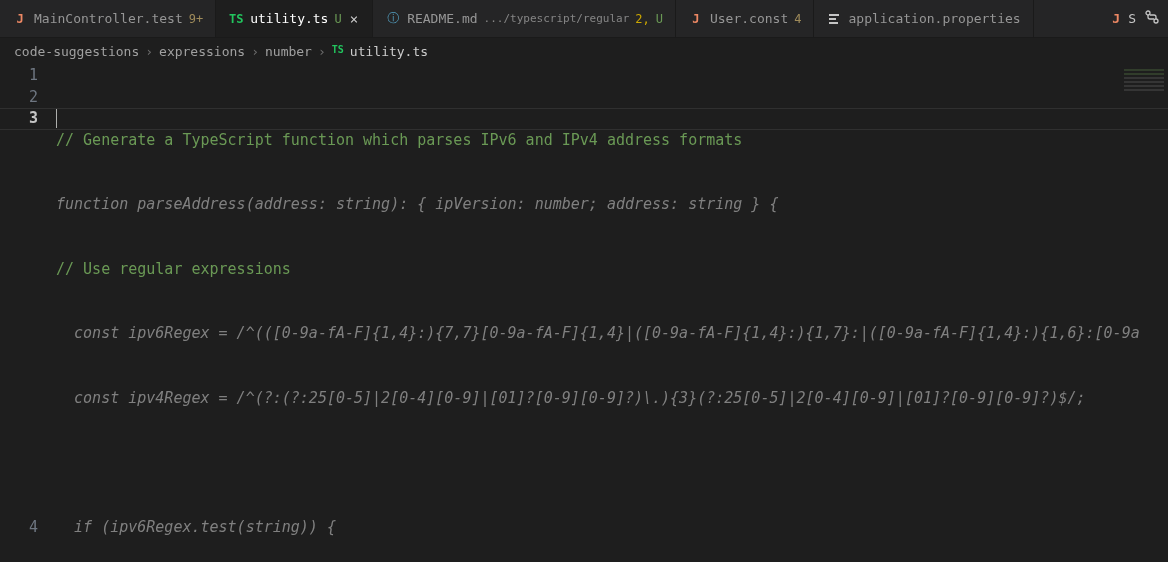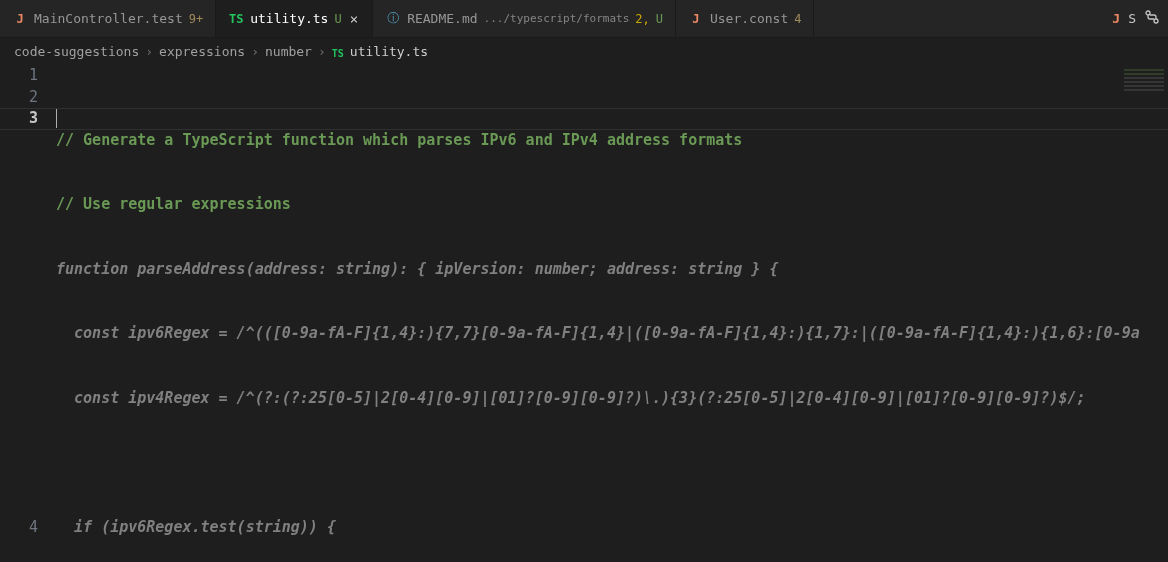--- a/index.html
+++ b/index.html
@@ -57,21 +57,21 @@
   .icon-j { color: #ed8864; font-weight: bold; font-size: 13px; font-style: normal; }
   .icon-ts { color: #22c55e; font-weight: bold; font-size: 10px; font-style: normal; }
   .icon-info { color: #519aba; }
   .icon-props { display:inline-flex; flex-direction:column; gap:2px; }
   .icon-props span { display:block; width:10px; height:2px; background:#c5c5c5; }
   .icon-props span:nth-child(2){width:7px;}
   .icon-props span:nth-child(3){width:9px;}
   .branches-icon svg { width:16px; height:16px; }
   .breadcrumbs {
     display: flex;
-    align-items: flex-end;
+    align-items: flex-start;
     gap: 6px;
     padding: 6px 14px;
     font-size: 13px;
     color: #a0a0a0;
   }
   .breadcrumbs .sep { color: #6e6e6e; }
   .breadcrumbs .crumb { color: #a0a0a0; }
   .breadcrumbs .crumb.file { color: #cccccc; }
   .editor {
     display: flex;
@@ -90,21 +90,21 @@
   }
   .gutter .ln { height: 21.5px; }
   .gutter .ln.active { color: #c6c6c6; font-weight: bold; }
   .code {
     flex: 1;
     white-space: pre;
     color: #808080;
     font-style: italic;
     position: relative;
   }
-  .code .line { height: 21.5px; font-weight: bold; }
+  .code .line { height: 21.5px; }
   .comment { color: #6a9955; font-style: normal; }
   .line-highlight {
     position: absolute;
     left: 0; right: 0;
     height: 21.5px;
     border-top: 1px solid #303030;
     border-bottom: 1px solid #303030;
     pointer-events: none;
   }
   .cursor {
@@ -136,28 +136,38 @@
   </div>
   <div class="tab active">
     <span class="icon icon-ts">TS</span>
     <span>utility.ts</span>
     <span class="badge-u">U</span>
     <span class="close">×</span>
   </div>
   <div class="tab">
     <span class="icon icon-info">ⓘ</span>
     <span>README.md</span>
-    <span class="subpath">.../typescript/formats</span>
+    <span class="subpath">.../typescript/regular</span>
     <span class="badge-warn">2,</span>
     <span class="badge-u">U</span>
   </div>
   <div class="tab">
     <span class="icon icon-j">J</span>
     <span>User.const</span>
     <span class="badge-num">4</span>
+  </div>
+  <div class="tab">
+    <span class="icon">
+        <span class="icon-props">
+          <span></span>
+          <span></span>
+          <span></span>
+        </span>
+      </span>
+    <span>application.properties</span>
   </div>
   <div class="tabs-right">
     <span class="icon icon-j">J</span>
     <span>S</span>
     <span class="branches-icon">
       <svg viewBox="0 0 16 16" fill="none" stroke="#c5c5c5" stroke-width="1.3">
         <circle cx="4" cy="4" r="2"></circle>
           <circle cx="12" cy="12" r="2"></circle>
         <path d="M4 6v2c0 1 1 2 2 2h4"></path>
           <path d="M12 10V8c0-1-1-2-2-2H6"></path>
@@ -182,22 +192,22 @@
   <div class="gutter">
     <div class="ln">1</div>
     <div class="ln">2</div>
     <div class="ln active">3</div>
     <div class="ln" style="height:387px;"></div>
     <div class="ln">4</div>
   </div>
   <div class="code">
     <div class="cursor" style="left:0px; top:43px;"></div>
     <div class="line"><span class="comment">// Generate a TypeScript function which parses IPv6 and IPv4 address formats</span></div>
+    <div class="line">function parseAddress(address: string): { ipVersion: number; address: string } {</div>
     <div class="line"><span class="comment">// Use regular expressions</span></div>
-    <div class="line">function parseAddress(address: string): { ipVersion: number; address: string } {</div>
     <div class="line">  const ipv6Regex = /^(([0-9a-fA-F]{1,4}:){7,7}[0-9a-fA-F]{1,4}|([0-9a-fA-F]{1,4}:){1,7}:|([0-9a-fA-F]{1,4}:){1,6}:[0-9a</div>
     <div class="line">  const ipv4Regex = /^(?:(?:25[0-5]|2[0-4][0-9]|[01]?[0-9][0-9]?)\.){3}(?:25[0-5]|2[0-4][0-9]|[01]?[0-9][0-9]?)$/;</div>
     <div class="line"></div>
     <div class="line">  if (ipv6Regex.test(string)) {</div>
     
     
     
     
     
     

